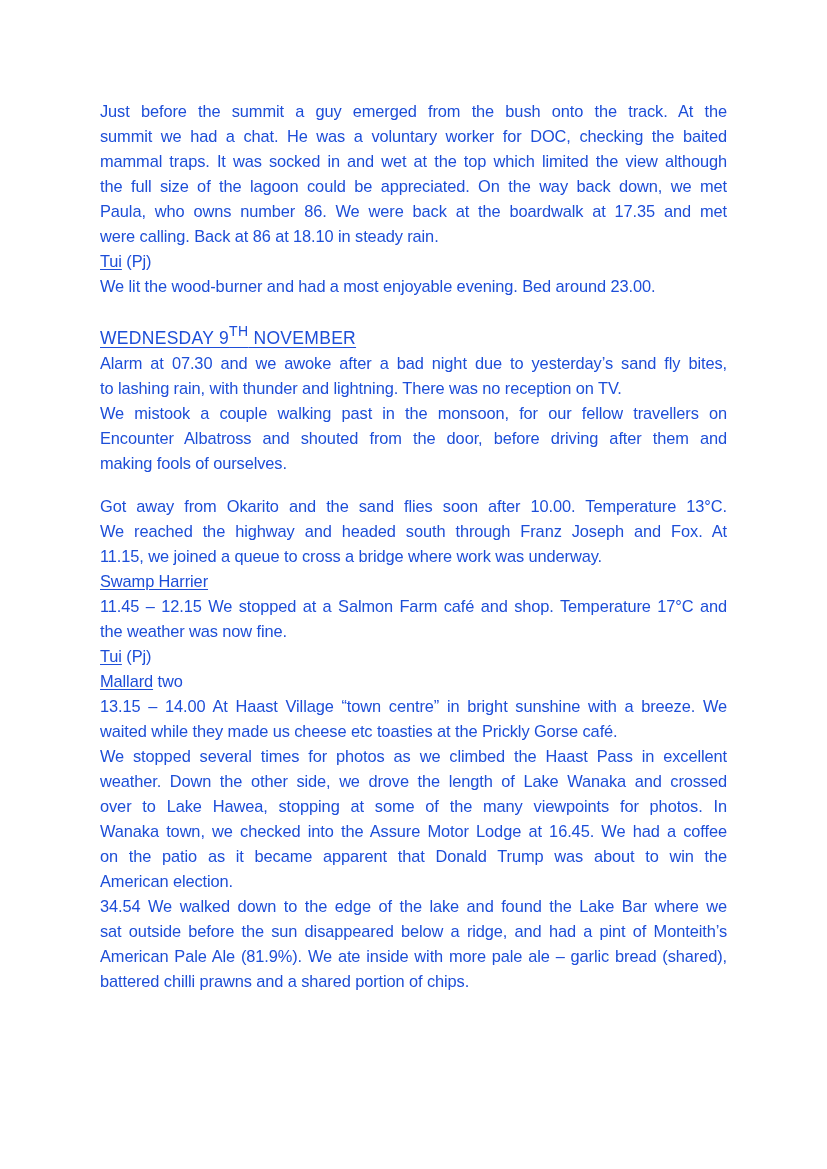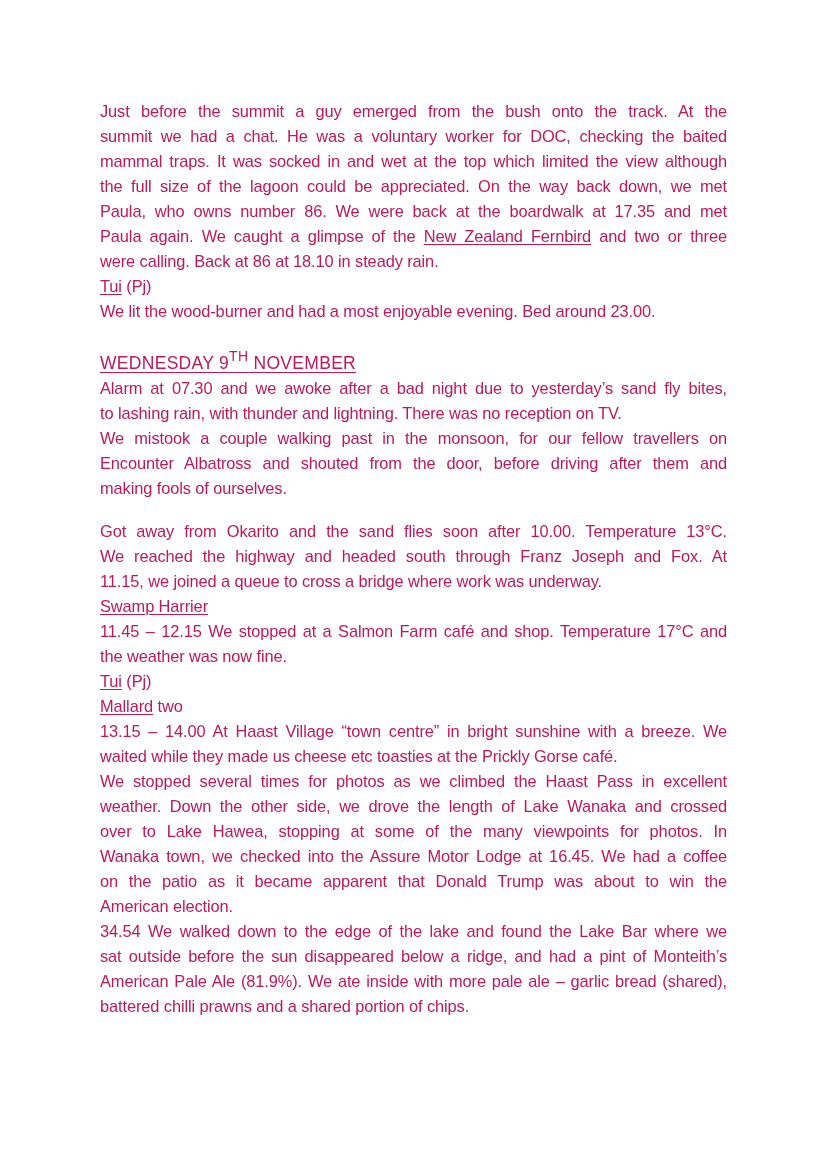--- a/index.html
+++ b/index.html
@@ -1,42 +1,39 @@
 <!DOCTYPE html>
 <html><head>
 <meta charset="utf-8">
 <style>
   html, body { margin: 0; padding: 0; background: #ffffff; }
   body { width: 827px; height: 1169px; position: relative; overflow: hidden; }
   .page {
     position: absolute; left: 100px; top: 99px; width: 627px;
-    font-family: "Liberation Sans", sans-serif; font-size: 16.4px; color: #be185d;
+    font-family: "Liberation Sans", sans-serif; font-size: 16.4px; color: #1d4ed8;
     letter-spacing: -0.1px;
   }
   .line { height: 25px; line-height: 25px; white-space: nowrap; overflow: visible; }
   .line.j { text-align: justify; text-align-last: justify; white-space: normal; }
   .u { text-decoration: underline; text-underline-offset: 2px; }
   .heading { margin-top: 27px; height: 25px; line-height: 25px; font-size: 17.5px; letter-spacing: 0.3px; }
   .heading span.t { text-decoration: underline; text-underline-offset: 3px; }
   sup { font-size: 14px; vertical-align: 8px; line-height: 0; }
 </style>
 </head>
 <body>
 
 <div class="page">
 
   <div>
     <div class="line j">Just before the summit a guy emerged from the bush onto the track. At the</div>
     <div class="line j">summit we had a chat. He was a voluntary worker for DOC, checking the baited</div>
     <div class="line j">mammal traps. It was socked in and wet at the top which limited the view although</div>
     <div class="line j">the full size of the lagoon could be appreciated. On the way back down, we met</div>
     <div class="line j">Paula, who owns number 86. We were back at the boardwalk at 17.35 and met</div>
-    <div class="line j">
-      <span>Paula again. We caught a glimpse of the </span><span class="u">New Zealand Fernbird</span><span> and two or three</span>
-    </div>
     <div class="line">were calling. Back at 86 at 18.10 in steady rain.</div>
   </div>
 
   <div class="line">
     <span class="u">Tui</span><span> (Pj)</span>
   </div>
 
   <div class="line">We lit the wood-burner and had a most enjoyable evening. Bed around 23.00.</div>
 
   <div class="heading">

